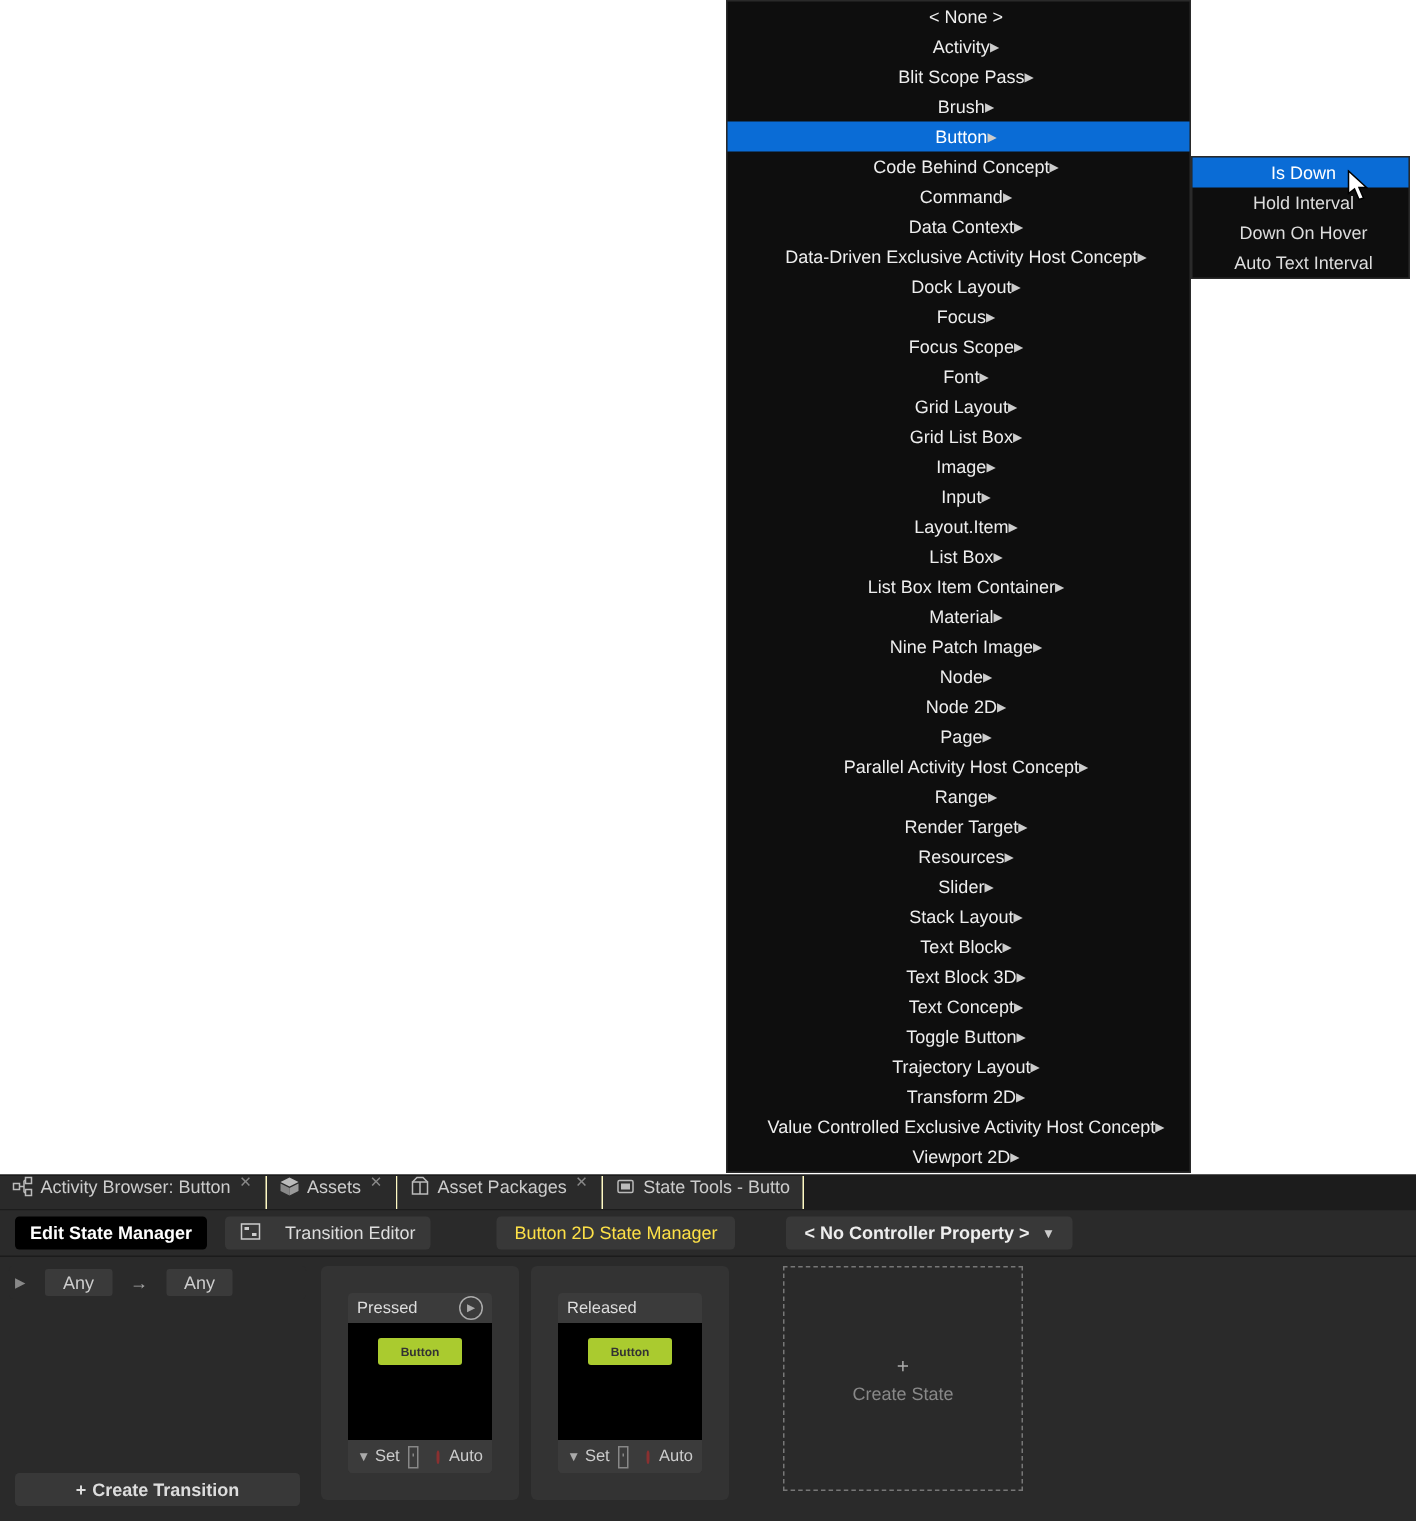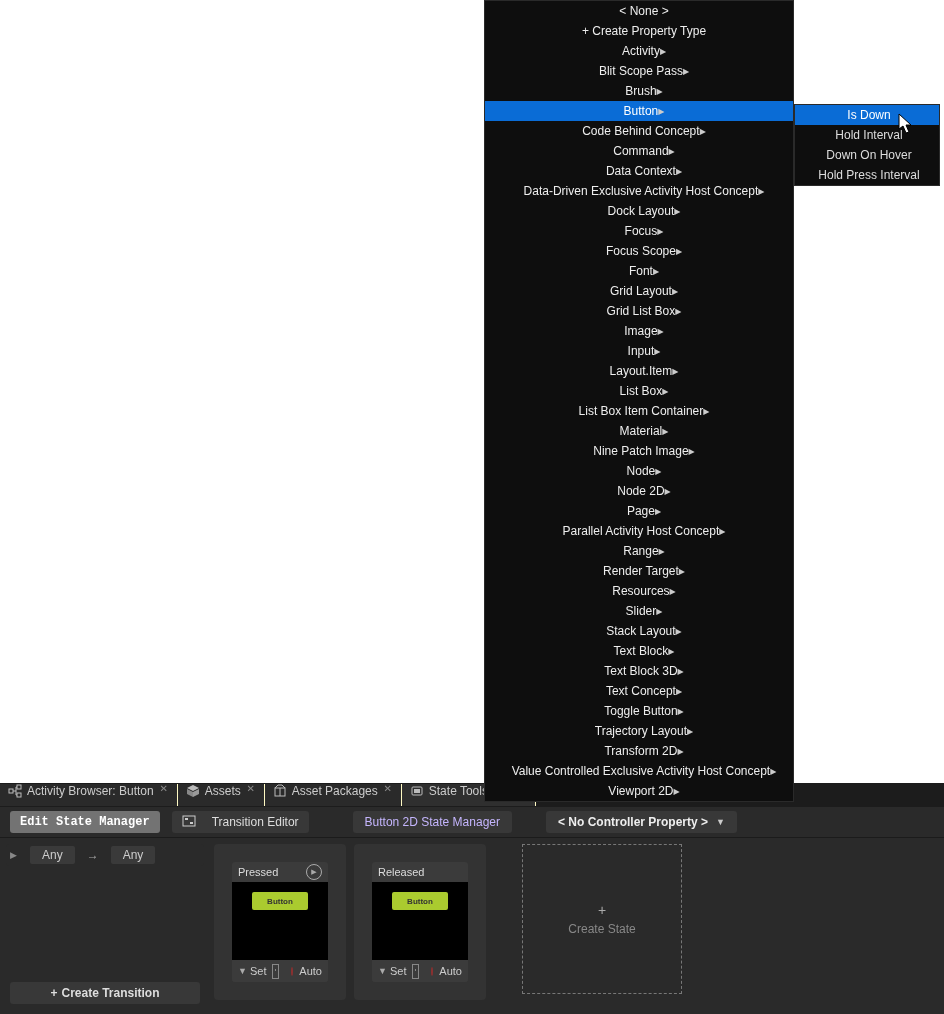--- a/index.html
+++ b/index.html
@@ -58,48 +58,47 @@
   .toolbar {
     height: 30px;
     display: flex;
     align-items: center;
     gap: 12px;
     padding: 0 10px;
     background: #2a2a2a;
     border-bottom: 1px solid #1b1b1b;
   }
   .btn-orange {
-    background: #737373;
+    background: #000000;
     color: #fff;
     height: 22px;
     padding: 0 10px;
     border-radius: 3px;
     display: flex;
     align-items: center;
     font-weight: 600;
-    font-family: Liberation Mono, monospace;
   }
   .btn-dark {
     background: #383838;
     color: #ddd;
     height: 22px;
     padding: 0 10px;
     border-radius: 3px;
     display: flex;
     align-items: center;
     gap: 16px;
   }
   .pill {
     background: #383838;
     border-radius: 3px;
     height: 22px;
     padding: 0 12px;
     display: flex;
     align-items: center;
-    color: #c4b5fd;
+    color: #fde047;
   }
   .pill .caret { margin-left: 8px; font-size: 9px; color: #ccc; }
   .pill.bold { font-weight: 600; color: #eee; }
 
   
   .state-area {
     display: flex;
     align-items: stretch;
     padding-top: 6px;
     background: #2a2a2a;
@@ -495,23 +494,20 @@
     <span>Create Transition</span>
   </div>
 
 </div>
 
 <div class="menu" id="main-menu">
     <div class="menu-item">
       <span>&lt; None &gt;</span>
     </div>
     <div class="menu-item">
-      <span>+ Create Property Type</span>
-    </div>
-    <div class="menu-item">
       <span>Activity</span>
       <span class="arrow">▶</span>
     </div>
     <div class="menu-item">
       <span>Blit Scope Pass</span>
       <span class="arrow">▶</span>
     </div>
     <div class="menu-item">
       <span>Brush</span>
       <span class="arrow">▶</span>
@@ -662,21 +658,21 @@
     <div class="menu-item highlight">
       <span>Is Down</span>
     </div>
     <div class="menu-item">
       <span>Hold Interval</span>
     </div>
     <div class="menu-item">
       <span>Down On Hover</span>
     </div>
     <div class="menu-item">
-      <span>Hold Press Interval</span>
+      <span>Auto Text Interval</span>
     </div>
   </div>
 
 <div class="cursor">
   <svg width="16" height="22" viewBox="0 0 16 22">
     <polygon points="1,1 1,16 5,13 8,20 11,19 8,12 13,12" fill="#fff" stroke="#000" stroke-width="1"></polygon>
   </svg>
 </div>
 
 </body></html>

